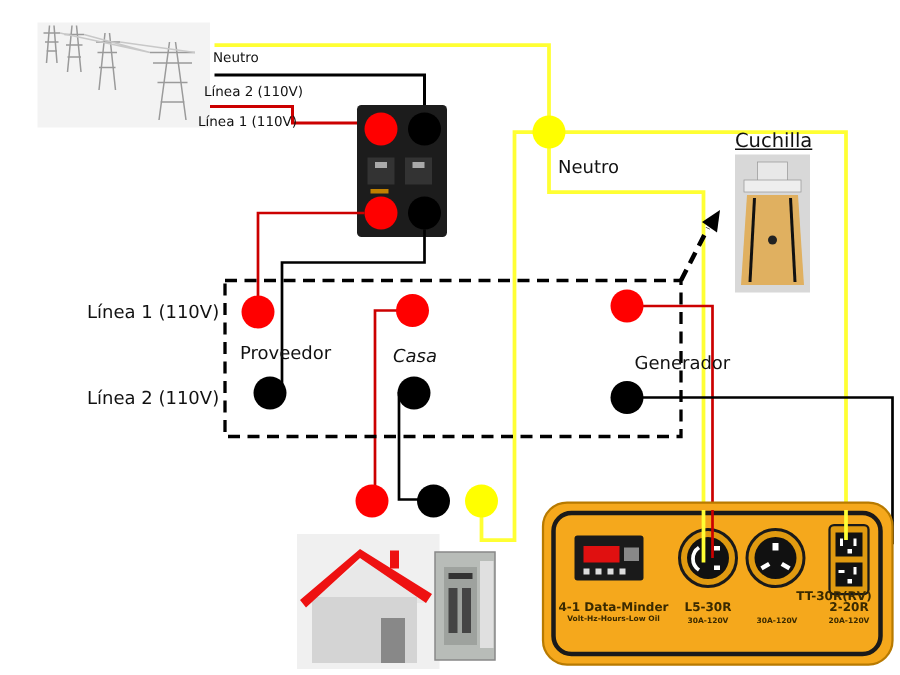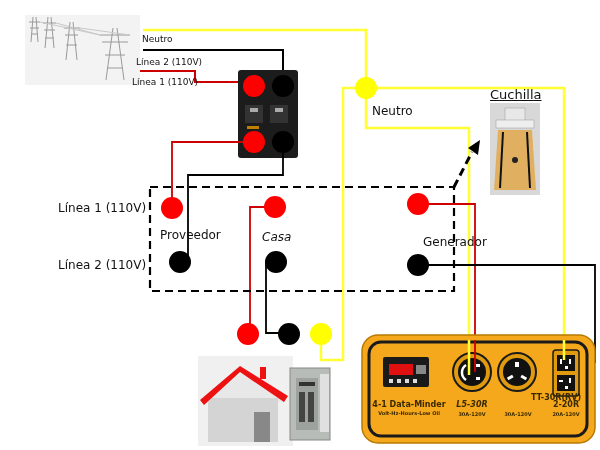--- a/index.html
+++ b/index.html
@@ -164,20 +164,20 @@
 <div class="lbl lbl-md" style="left:160px;top:228px;">Proveedor</div>
 <div class="lbl lbl-md" style="left:262px;top:230px;font-style:italic;">Casa</div>
 <div class="lbl lbl-md" style="left:375px;top:235px;margin-left:48px;">Generador</div>
 
 <div class="lbl lbl-md" style="left:372px;top:104px;">Neutro</div>
 <div class="lbl lbl-lg" style="left:490px;top:87px;text-decoration:underline;">Cuchilla</div>
 
 <div class="gen-text" style="left:372px;top:400px;width:74px;font-size:8px;">4-1 Data-Minder</div>
 <div class="gen-text" style="left:372px;top:410px;width:74px;font-size:5px;">Volt-Hz-Hours-Low Oil</div>
 
-<div class="gen-text" style="left:450px;top:400px;width:44px;font-size:8px;font-style:italic;">L5-30R</div>
+<div class="gen-text" style="left:450px;top:400px;width:44px;font-size:8px;">L5-30R</div>
 <div class="gen-text" style="left:450px;top:411px;width:44px;font-size:5px;">30A-120V</div>
 
 <div class="gen-text" style="left:492px;top:393px;width:52px;font-size:8px;margin-left:38px;">TT-30R(RV)</div>
 <div class="gen-text" style="left:492px;top:411px;width:52px;font-size:5px;">30A-120V</div>
 
 <div class="gen-text" style="left:546px;top:400px;width:40px;font-size:8px;">2-20R</div>
 <div class="gen-text" style="left:546px;top:411px;width:40px;font-size:5px;">20A-120V</div>
 
 </body></html>

